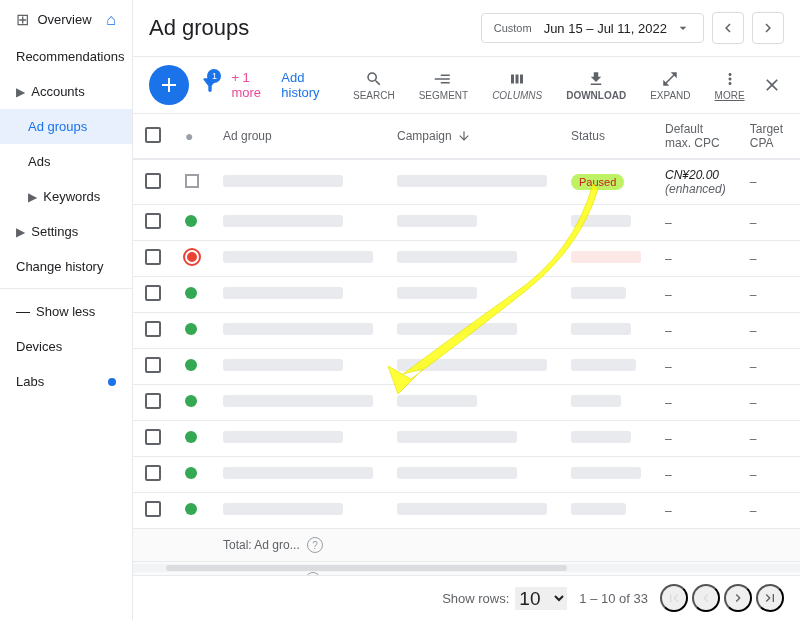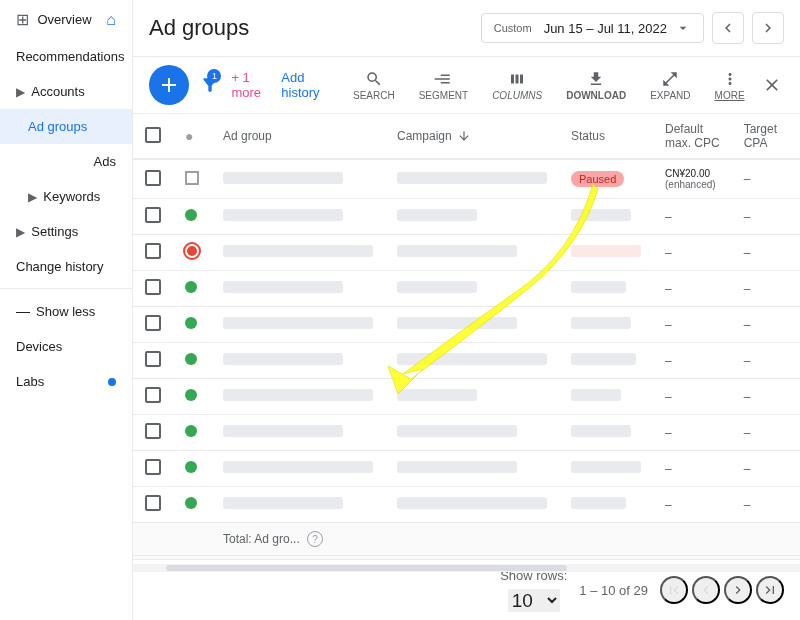--- a/index.html
+++ b/index.html
@@ -54,26 +54,26 @@
 
     .checkbox { width: 16px; height: 16px; border: 2px solid #5f6368; border-radius: 2px; display: inline-block; cursor: pointer; }
     .status-dot { width: 12px; height: 12px; border-radius: 50%; display: inline-block; }
     .status-dot.green { background: #34a853; }
 
     .blur-text { display: inline-block; background: #e8eaed; border-radius: 3px; height: 12px; }
     .blur-sm { width: 80px; }
     .blur-md { width: 120px; }
     .blur-lg { width: 150px; }
     .dash { color: #5f6368; }
-    .paused-badge { background: #fca5a5; color: #c5221f; font-size: 11px; padding: 2px 8px; border-radius: 12px; display: inline-block; }
+    .paused-badge { background: #bef264; color: #c5221f; font-size: 11px; padding: 2px 8px; border-radius: 12px; display: inline-block; }
 
     
     .table-footer { border-top: 1px solid #e8eaed; padding: 8px 16px; display: flex; align-items: center; justify-content: flex-end; gap: 12px; background: #fff; }
     .total-row td { font-size: 12px; color: #5f6368; }
-    .show-rows { display: flex; align-items: center; gap: 6px; font-size: 13px; color: #5f6368; flex-direction: column; }
+    .show-rows { display: flex; align-items: center; gap: 6px; font-size: 13px; color: #5f6368; }
     .show-rows select { border: none; font-size: 19px; color: #202124; cursor: pointer; }
     .page-info { font-size: 13px; color: #5f6368; }
     .page-nav { display: flex; align-items: center; gap: 4px; }
     .page-nav-btn { width: 28px; height: 28px; display: flex; align-items: center; justify-content: center; cursor: pointer; color: #5f6368; border-radius: 50%; }
     .page-nav-btn.disabled { color: #dadce0; cursor: default; }
 
     
     .arrow-overlay { position: absolute; top: 80px; left: 220px; width: 300px; height: 280px; pointer-events: none; z-index: 100; }
 
     
@@ -91,21 +91,21 @@
   <div class="sidebar-item">
     <span>Recommendations</span>
   </div>
   <div class="sidebar-item">
     <span class="sidebar-expand">▶</span>
     <span>Accounts</span>
   </div>
   <div class="sidebar-item active" style="padding-left:28px;">
     <span>Ad groups</span>
   </div>
-  <div class="sidebar-item" style="padding-left:28px;justify-content:flex-end;">
+  <div class="sidebar-item" style="padding-left:28px;">
     <span>Ads</span>
   </div>
   <div class="sidebar-item" style="padding-left:28px;">
     <span class="sidebar-expand">▶</span>
     <span>Keywords</span>
   </div>
   <div class="sidebar-item">
     <span class="sidebar-expand">▶</span>
     <span>Settings</span>
   </div>
@@ -253,21 +253,21 @@
           </td>
           <td class="adgroup-col">
             <div class="blur-text blur-md"></div>
           </td>
           <td class="campaign-col">
             <div class="blur-text blur-lg"></div>
           </td>
           <td class="status-text-col">
             <span class="paused-badge">Paused</span>
           </td>
-          <td class="cpc-col" style="font-size:10px;">CN¥20.00<br><span style="color:#5f6368;">(enhanced)</span></td>
+          <td class="cpc-col" style="font-size:12px;font-style:italic;">CN¥20.00<br><span style="color:#5f6368;">(enhanced)</span></td>
           <td class="tcpa-col"><span class="dash">–</span></td>
           <td></td>
         </tr>
 
         <tr>
           <td class="cb-col"><div class="checkbox"></div></td>
           <td class="status-col"><span class="status-dot green"></span></td>
           <td class="adgroup-col"><div class="blur-text blur-md"></div></td>
           <td class="campaign-col"><div class="blur-text blur-sm"></div></td>
           <td class="status-text-col"><div class="blur-text" style="width:60px;"></div></td>
@@ -396,21 +396,21 @@
 
     <div class="show-rows">
       <span>Show rows:</span>
       <select>
         <option>10</option>
         <option>25</option>
         <option>50</option>
         <option>100</option>
       </select>
     </div>
-    <span class="page-info">1 – 10 of 29</span>
+    <span class="page-info">1 – 10 of 33</span>
     <div class="page-nav">
       <button class="page-nav-btn disabled">
         <svg width="16" height="16" viewBox="0 0 24 24">
             <path d="M18.41 16.59L13.82 12l4.59-4.59L17 6l-6 6 6 6zM6 6h2v12H6z" fill="#dadce0"></path>
           </svg>
       </button>
       <button class="page-nav-btn disabled">
         <svg width="16" height="16" viewBox="0 0 24 24">
             <path d="M15.41 7.41L14 6l-6 6 6 6 1.41-1.41L10.83 12z" fill="#dadce0"></path>
           </svg>

